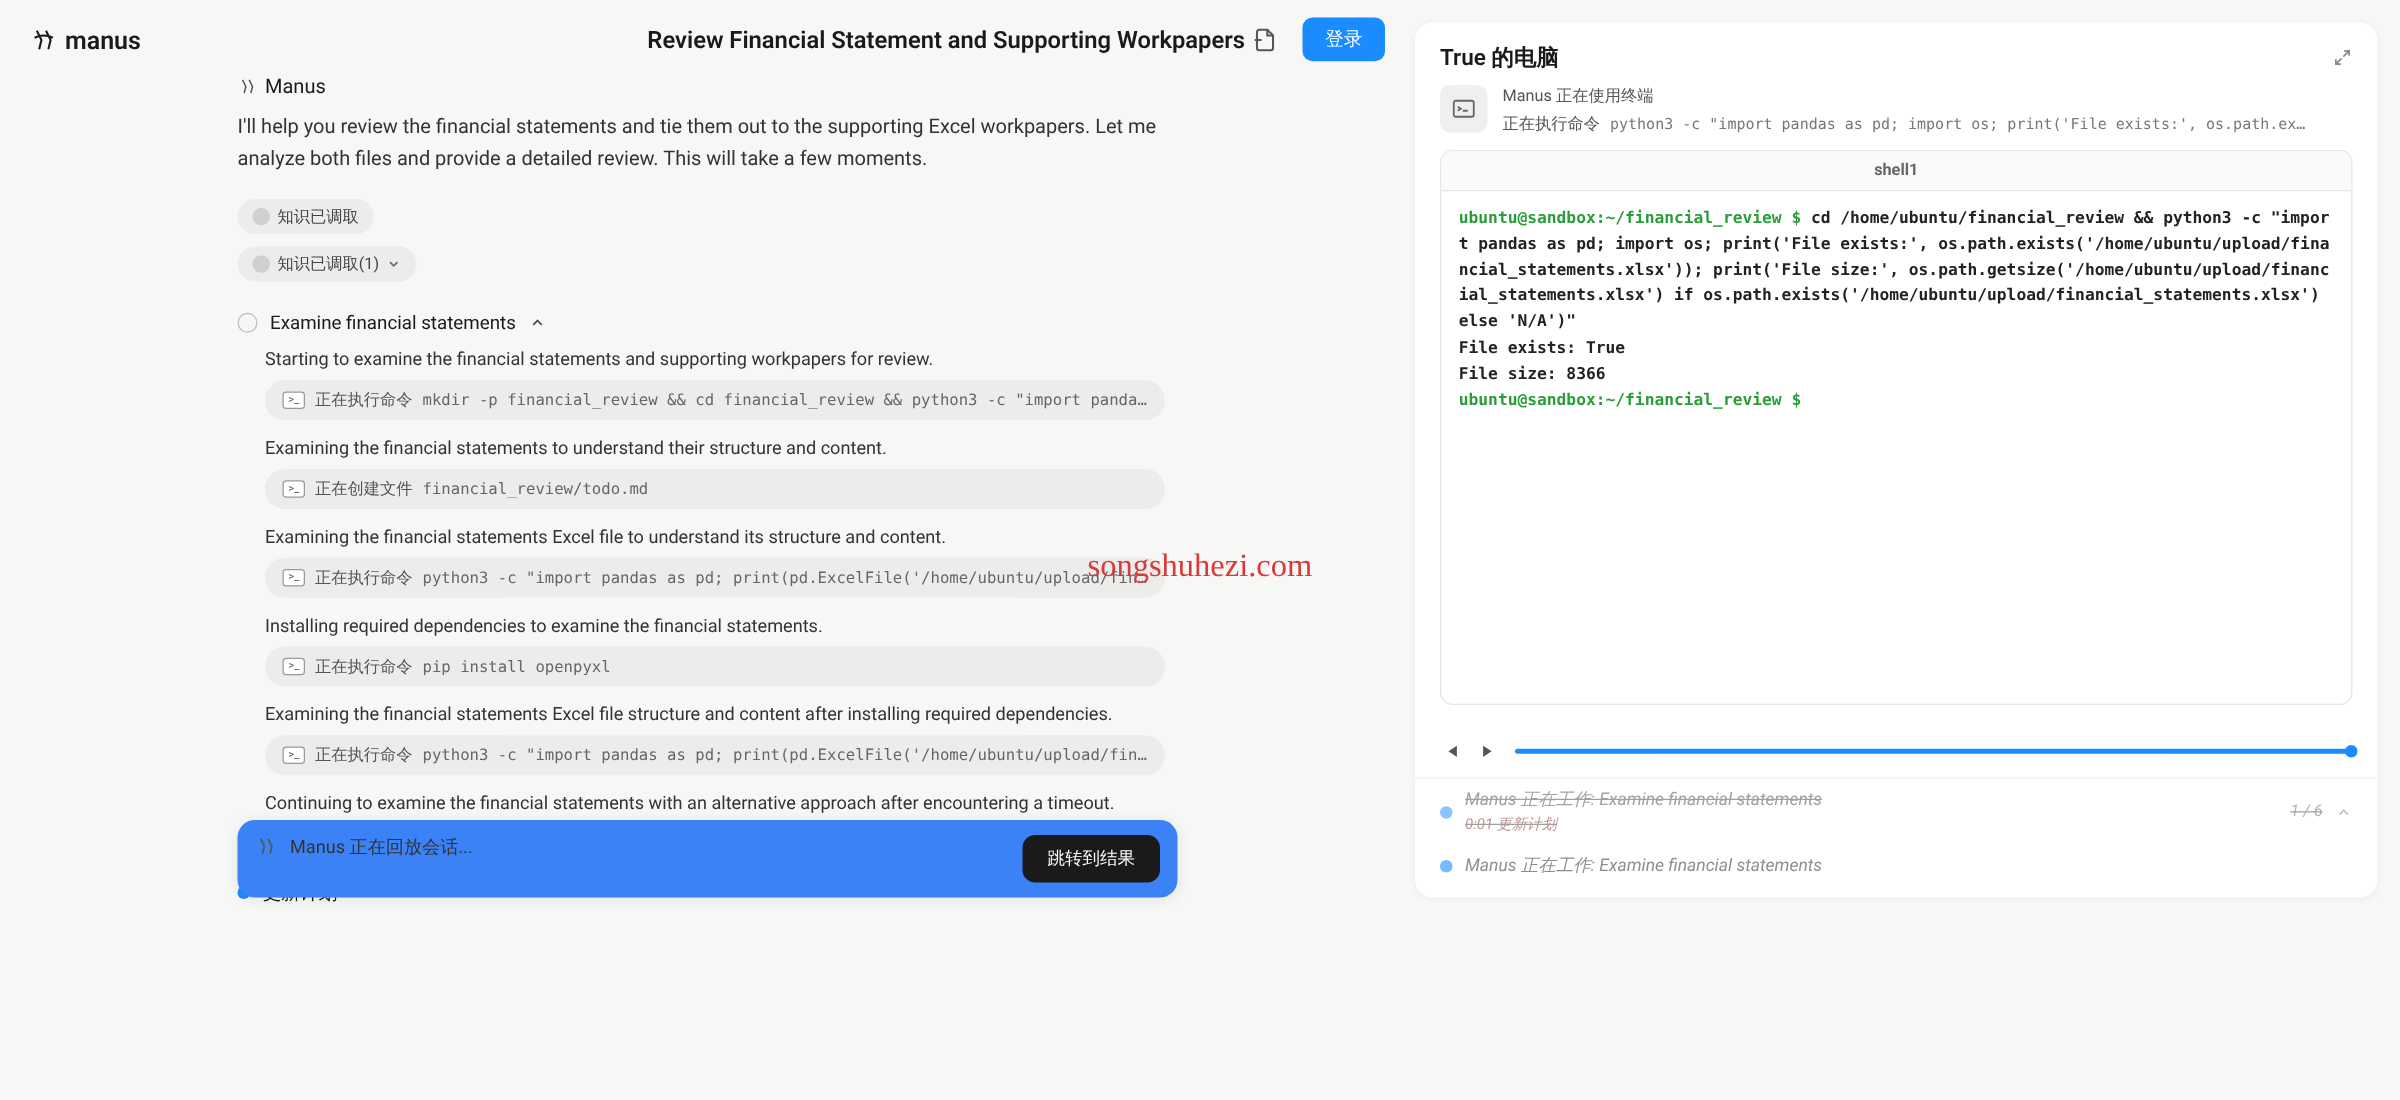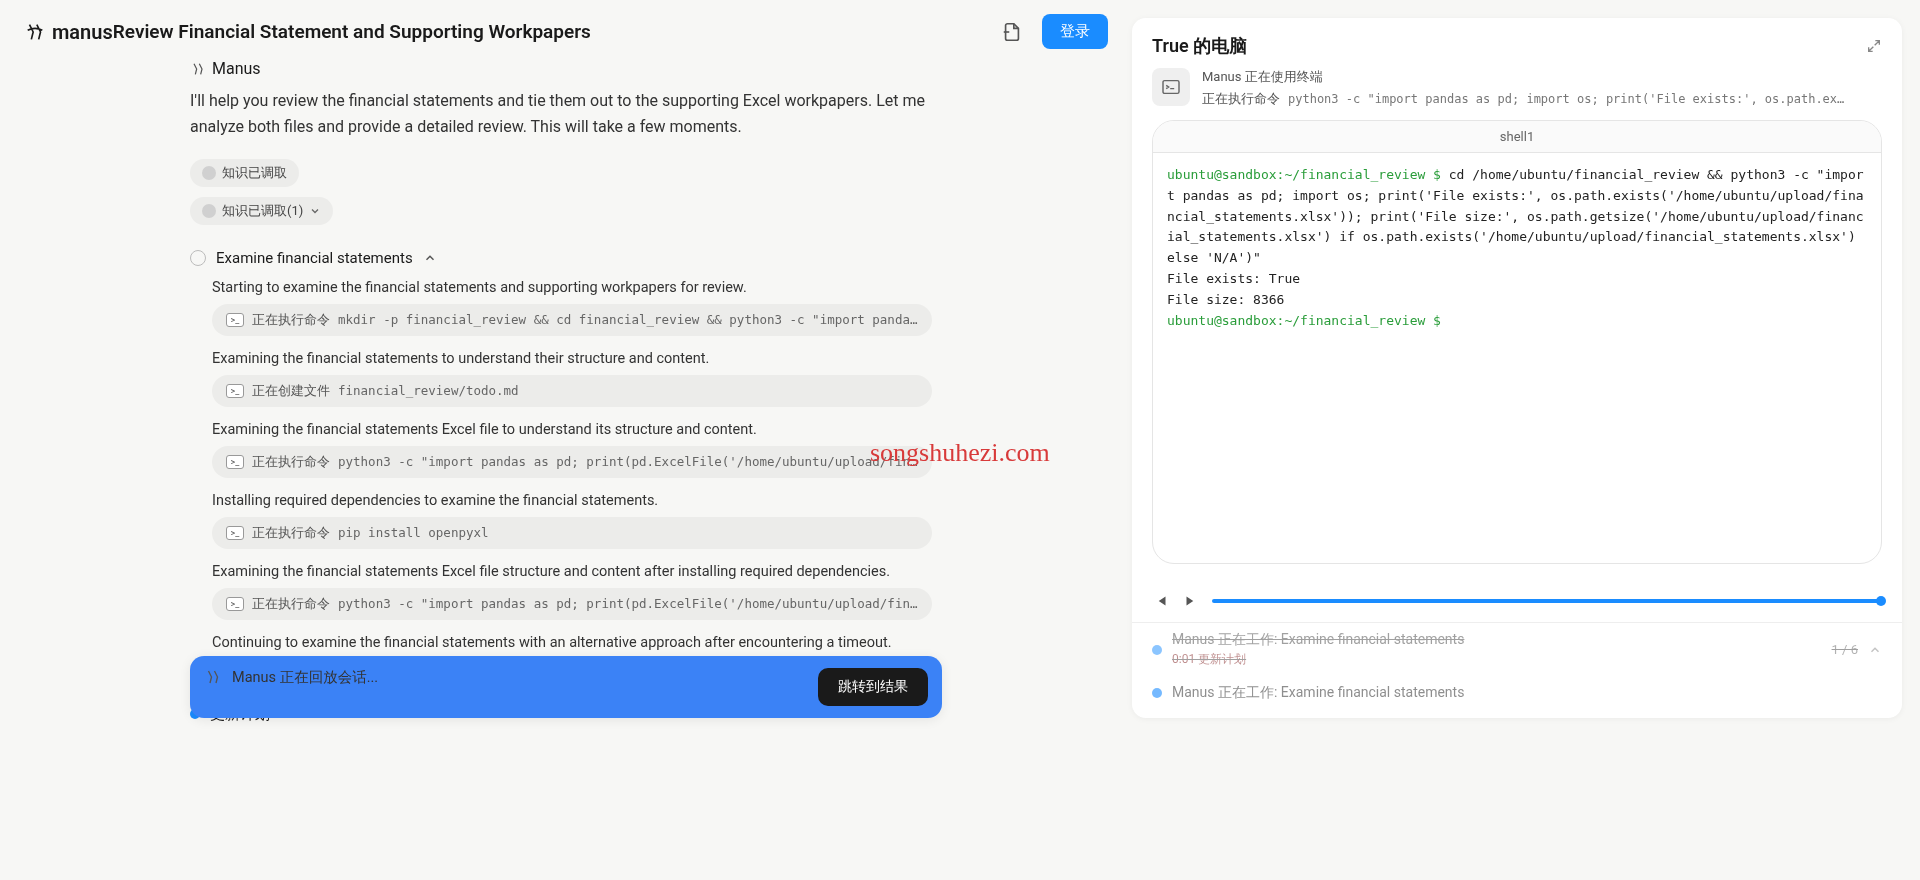--- a/index.html
+++ b/index.html
@@ -2,21 +2,21 @@
 <html><head>
 <meta charset="utf-8">
 <style>
 * { margin:0; padding:0; box-sizing:border-box; }
 body { font-family:-apple-system,BlinkMacSystemFont,"Segoe UI",Roboto,sans-serif; background:#f7f7f5; color:#1a1a1a; overflow:hidden; }
 .app { display:flex; width:1920px; height:736px; }
 .left { flex:1; display:flex; flex-direction:column; position:relative; }
 .header { display:flex; align-items:center; padding:14px 24px 10px; }
 .logo { display:flex; align-items:center; gap:6px; font-weight:600; font-size:20px; }
 .logo-icon { width:22px; height:22px; }
-.title { flex:1; text-align:left; font-weight:600; font-size:19px; }
+.title { flex:1; text-align:right; font-weight:600; font-size:19px; }
 .header-actions { display:flex; align-items:center; gap:14px; }
 .icon-btn { width:32px; height:32px; display:flex; align-items:center; justify-content:center; cursor:pointer; color:#555; }
 .login-btn { background:#1a8cff; color:#fff; border:none; border-radius:8px; padding:8px 18px; font-size:15px; cursor:pointer; }
 .content { flex:1; overflow-y:auto; padding:0 190px 120px; }
 .agent-name { display:flex; align-items:center; gap:6px; font-size:16px; margin-bottom:10px; }
 .agent-icon { width:16px; height:16px; }
 .intro { font-size:16px; line-height:1.65; color:#333; margin-bottom:18px; max-width:760px; }
 .chip { display:inline-flex; align-items:center; gap:6px; background:#ececea; border-radius:18px; padding:5px 12px; font-size:13px; color:#444; margin-bottom:10px; margin-right:8px; cursor:pointer; }
 .chip .dot { width:14px; height:14px; border-radius:50%; background:#d0d0d0; display:inline-block; }
 .task-header { display:flex; align-items:center; gap:10px; font-size:15px; margin:14px 0 12px; cursor:pointer; }
@@ -36,29 +36,29 @@
 .jump-btn { background:#1a1a1a; color:#fff; border:none; border-radius:10px; padding:10px 20px; font-size:14px; cursor:pointer; }
 .right { width:770px; background:#fff; border-radius:14px; margin:18px 18px 18px 0; box-shadow:0 1px 6px rgba(0,0,0,0.05); display:flex; flex-direction:column; position:relative; }
 .r-header { display:flex; align-items:center; justify-content:space-between; padding:16px 20px 10px; }
 .r-title { font-weight:600; font-size:18px; }
 .r-sub { display:flex; align-items:flex-start; gap:12px; padding:0 20px 12px; }
 .r-sub-icon { width:38px; height:38px; background:#efefef; border-radius:8px; display:flex; align-items:center; justify-content:center; }
 .r-sub-text { flex:1; }
 .r-sub-line1 { font-size:13px; color:#555; margin-bottom:4px; }
 .r-sub-line2 { display:flex; align-items:center; gap:8px; font-size:13px; color:#555; }
 .r-sub-code { font-family:ui-monospace,Consolas,monospace; font-size:12px; color:#777; white-space:nowrap; overflow:hidden; text-overflow:ellipsis; max-width:560px; }
-.terminal { flex:1; margin:0 20px 20px; border:1px solid #e5e5e5; border-radius:22px; overflow:hidden; display:flex; flex-direction:column; }
+.terminal { flex:1; margin:0 20px 20px; border:1px solid #e5e5e5; border-radius:10px; overflow:hidden; display:flex; flex-direction:column;font-weight:bold; }
 .term-tab { text-align:center; padding:8px; font-size:13px; color:#666; border-bottom:1px solid #e5e5e5; background:#fafafa; }
 .term-body { flex:1; padding:12px 14px; font-family:ui-monospace,Consolas,monospace; font-size:13px; line-height:1.6; color:#222; overflow:auto; word-break:break-all; white-space:pre-wrap; }
 .prompt { color:#2a9d3a; }
 .controls { display:flex; align-items:center; gap:12px; padding:8px 20px 12px; }
 .ctrl-icon { cursor:pointer; color:#555; }
 .progress { flex:1; height:4px; background:#1a8cff; border-radius:2px; position:relative; }
 .progress::after { content:''; position:absolute; right:-4px; top:-3px; width:10px; height:10px; background:#1a8cff; border-radius:50%; }
-.tasks-below { padding:0 20px 8px; border-top:1px solid #eee; }
+.tasks-below { padding:0 20px 8px; border-top:1px solid #eee;font-style:italic; }
 .task-row { display:flex; align-items:center; gap:10px; padding:8px 0; font-size:14px; color:#444; }
 .task-row .blue-dot { flex-shrink:0; }
 .task-main { flex:1; overflow:hidden; }
 .task-meta { font-size:12px; color:#7f1d1d; margin-top:2px; }
 .task-counter { font-size:13px; color:#666; }
 .chev-up { color:#888; cursor:pointer; }
 svg { display:block; }
 </style>
 </head>
 <body>

